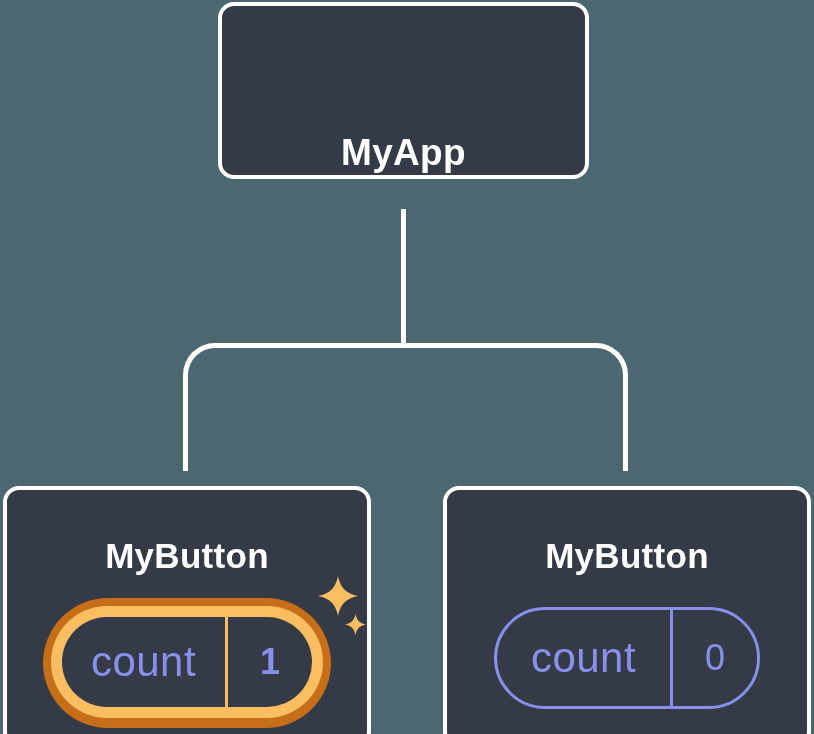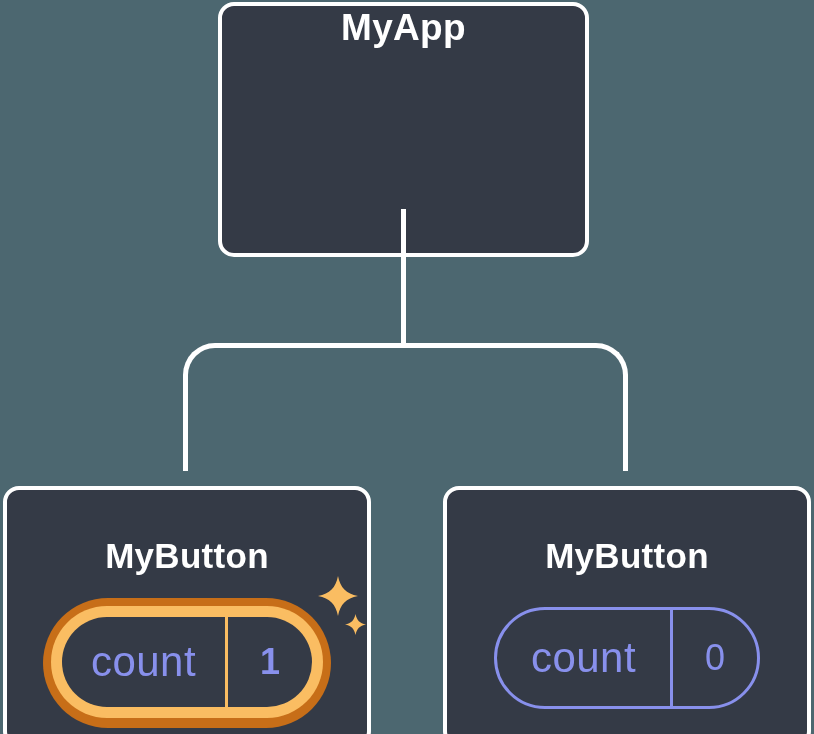--- a/index.html
+++ b/index.html
@@ -26,22 +26,22 @@
     position: absolute;
     background: var(--c-card);
     border: 4px solid var(--c-card-border);
     border-radius: 16px;
     display: flex;
     flex-direction: column;
     align-items: center;
   }
   .node-root {
     left: 218px; top: 2px;
-    width: 371px; height: 255px;
-    justify-content: flex-start;
+    width: 371px; height: 177px;
+    justify-content: flex-end;
   }
   .node-root .node-title { font-size: 37px; }
   .node-title {
     color: var(--c-text-primary);
     font-size: 35px;
     font-weight: 600;
     line-height: 44px;
     letter-spacing: 0.3px;
   }
   .connector-stem {

